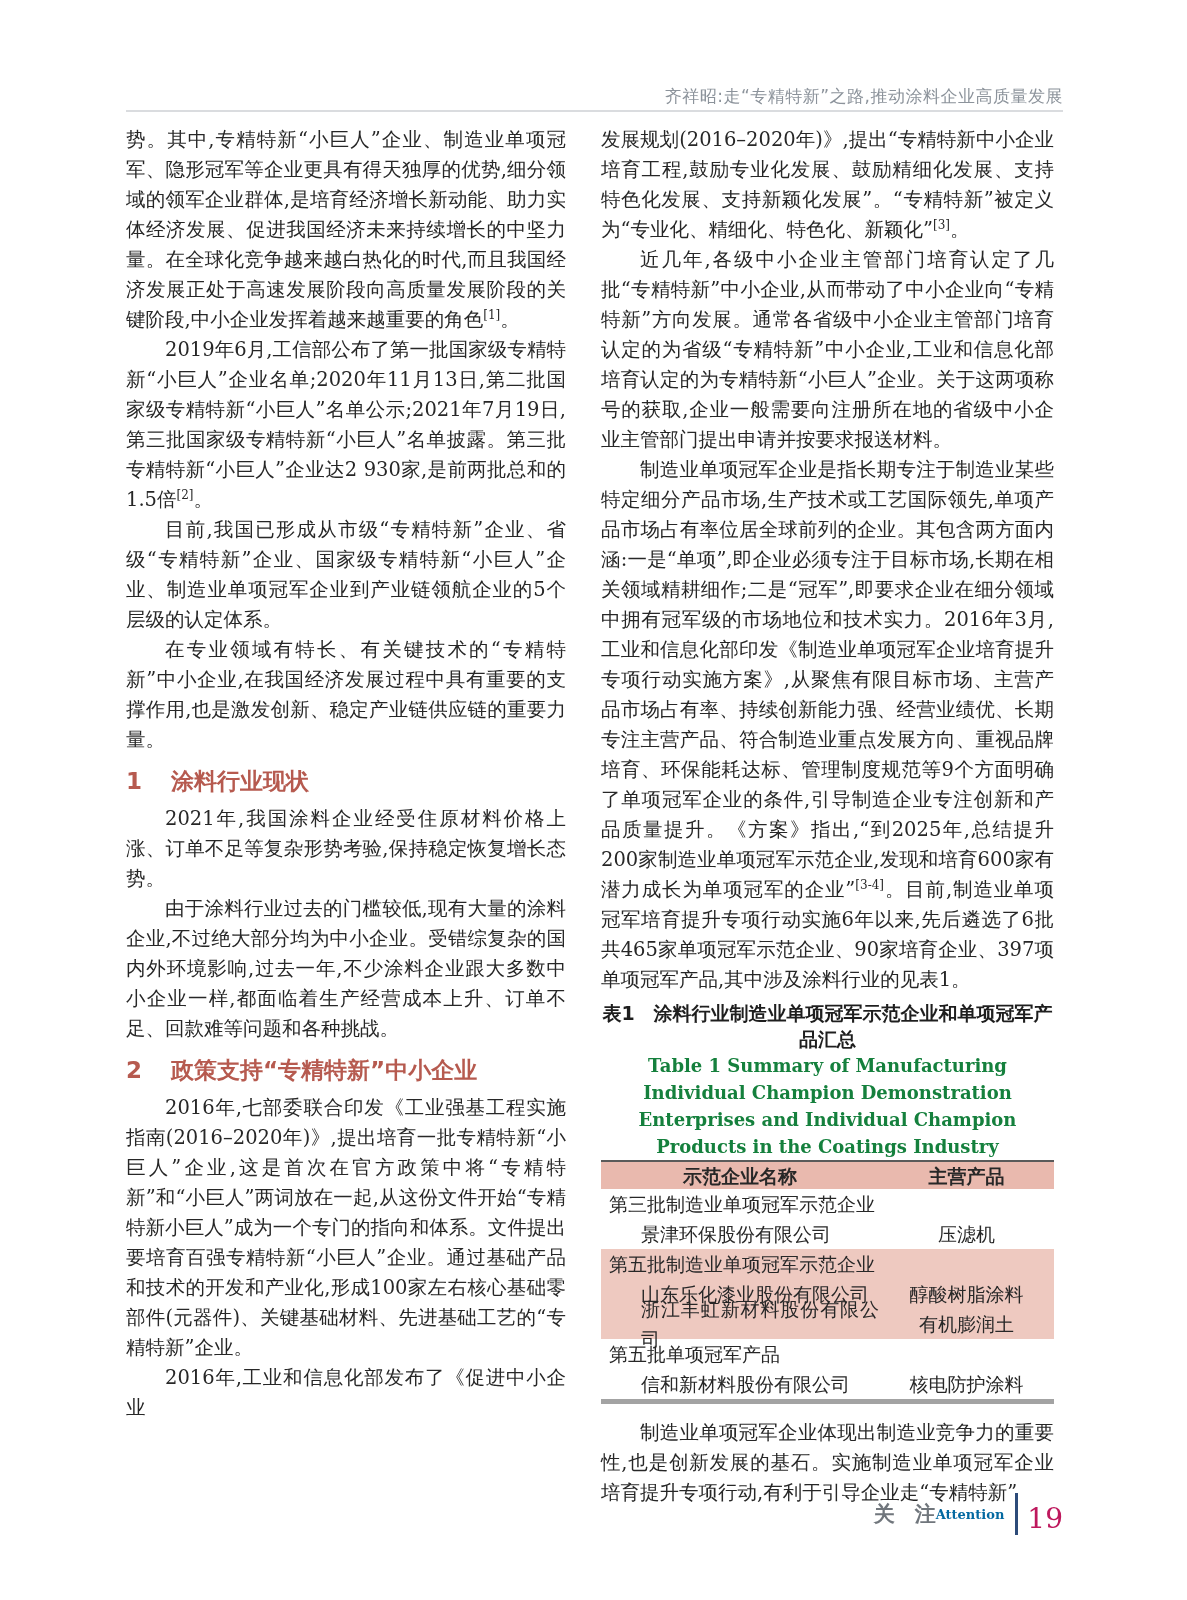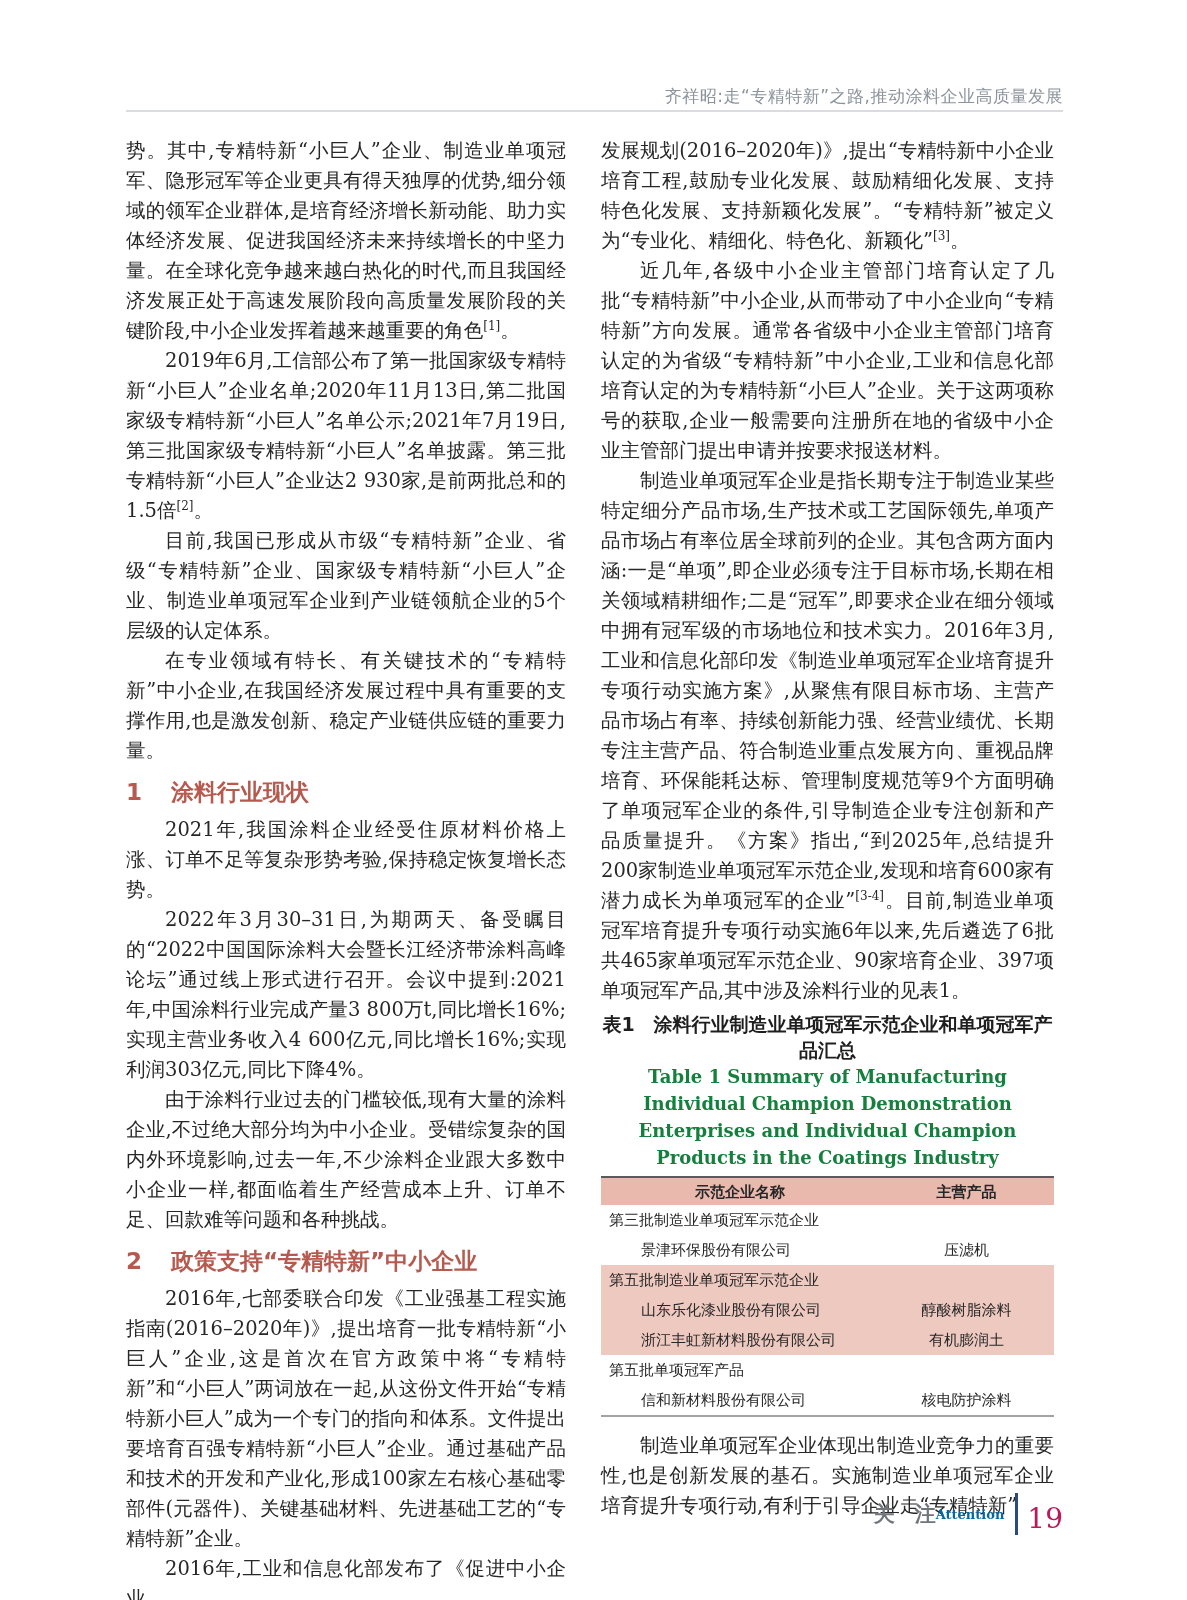--- a/index.html
+++ b/index.html
@@ -9,36 +9,36 @@
   
   .running-head{position:absolute;top:85px;right:124px;font-size:17px;color:#8c939b;
                 font-family:"DejaVu Sans","Liberation Sans",sans-serif;letter-spacing:.5px;}
   .head-rule{position:absolute;top:110px;left:126px;width:937px;height:2px;background:#dadcdf;}
 
   
   .col{position:absolute;top:125px;font-size:19.5px;line-height:30px;text-align:justify;}
   .col-left{left:126px;width:440px;}
   .col-right{left:601px;width:453px;}
   p.body-p{margin:0;text-indent:2em;}
-  p.no-indent{text-indent:0;margin-top:11px;}
+  p.no-indent{text-indent:0;}
   sup{font-size:12px;line-height:1;vertical-align:7px;}
 
   
   .sec{display:flex;align-items:baseline;margin:11px 0 7px;color:#b65a4f;
        font-family:"DejaVu Sans","Liberation Sans",sans-serif;font-size:23px;
        font-weight:bold;line-height:31px;text-indent:0;}
   .sec-num{min-width:45px;}
 
   
   .tbl-cap-zh{margin-top:5px;font-family:"DejaVu Sans","Liberation Sans",sans-serif;
               font-weight:bold;font-size:19px;line-height:26px;text-align:center;color:#1e1e1e;}
   .tbl-cap-en{font-weight:bold;font-size:18px;line-height:27px;text-align:center;color:#15803d;}
 
   
-  .tbl{margin-top:5px;border-top:2px solid #5a5a5a;border-bottom:2px solid #a3a3a3;font-size:15px;}
+  .tbl{border-top:2px solid #5a5a5a;border-bottom:5px solid #a3a3a3;font-size:19px;}
   .trow{display:flex;height:30px;align-items:center;}
   .trow .c1{width:278px;box-sizing:border-box;}
   .trow .c2{flex:1;text-align:center;}
   .thead{height:27px;background:#e9b9ae;font-weight:bold;}
   .thead .c1{text-align:center;}
   .group .c1{width:100%;padding-left:8px;}
   .item .c1{padding-left:40px;}
   .hl{background:#eec9c0;}
 
   
@@ -61,21 +61,20 @@
   <div class="col col-left">
     <p class="body-p no-indent">势。其中,专精特新“小巨人”企业、制造业单项冠军、隐形冠军等企业更具有得天独厚的优势,细分领域的领军企业群体,是培育经济增长新动能、助力实体经济发展、促进我国经济未来持续增长的中坚力量。在全球化竞争越来越白热化的时代,而且我国经济发展正处于高速发展阶段向高质量发展阶段的关键阶段,中小企业发挥着越来越重要的角色<sup>[1]</sup>。</p>
     <p class="body-p">2019年6月,工信部公布了第一批国家级专精特新“小巨人”企业名单;2020年11月13日,第二批国家级专精特新“小巨人”名单公示;2021年7月19日,第三批国家级专精特新“小巨人”名单披露。第三批专精特新“小巨人”企业达2 930家,是前两批总和的1.5倍<sup>[2]</sup>。</p>
     <p class="body-p">目前,我国已形成从市级“专精特新”企业、省级“专精特新”企业、国家级专精特新“小巨人”企业、制造业单项冠军企业到产业链领航企业的5个层级的认定体系。</p>
     <p class="body-p">在专业领域有特长、有关键技术的“专精特新”中小企业,在我国经济发展过程中具有重要的支撑作用,也是激发创新、稳定产业链供应链的重要力量。</p>
     <h2 class="sec">
       <span class="sec-num">1</span>
       <span class="sec-title">涂料行业现状</span>
     </h2>
     <p class="body-p">2021年,我国涂料企业经受住原材料价格上涨、订单不足等复杂形势考验,保持稳定恢复增长态势。</p>
-    <p class="body-p">2022年3月30–31日,为期两天、备受瞩目的“2022中国国际涂料大会暨长江经济带涂料高峰论坛”通过线上形式进行召开。会议中提到:2021年,中国涂料行业完成产量3 800万t,同比增长16%;实现主营业务收入4 600亿元,同比增长16%;实现利润303亿元,同比下降4%。</p>
     <p class="body-p">由于涂料行业过去的门槛较低,现有大量的涂料企业,不过绝大部分均为中小企业。受错综复杂的国内外环境影响,过去一年,不少涂料企业跟大多数中小企业一样,都面临着生产经营成本上升、订单不足、回款难等问题和各种挑战。</p>
     <h2 class="sec">
       <span class="sec-num">2</span>
       <span class="sec-title">政策支持“专精特新”中小企业</span>
     </h2>
     <p class="body-p">2016年,七部委联合印发《工业强基工程实施指南(2016–2020年)》,提出培育一批专精特新“小巨人”企业,这是首次在官方政策中将“专精特新”和“小巨人”两词放在一起,从这份文件开始“专精特新小巨人”成为一个专门的指向和体系。文件提出要培育百强专精特新“小巨人”企业。通过基础产品和技术的开发和产业化,形成100家左右核心基础零部件(元器件)、关键基础材料、先进基础工艺的“专精特新”企业。</p>
     <p class="body-p">2016年,工业和信息化部发布了《促进中小企业</p>
   </div>
 
   <div class="col col-right">

